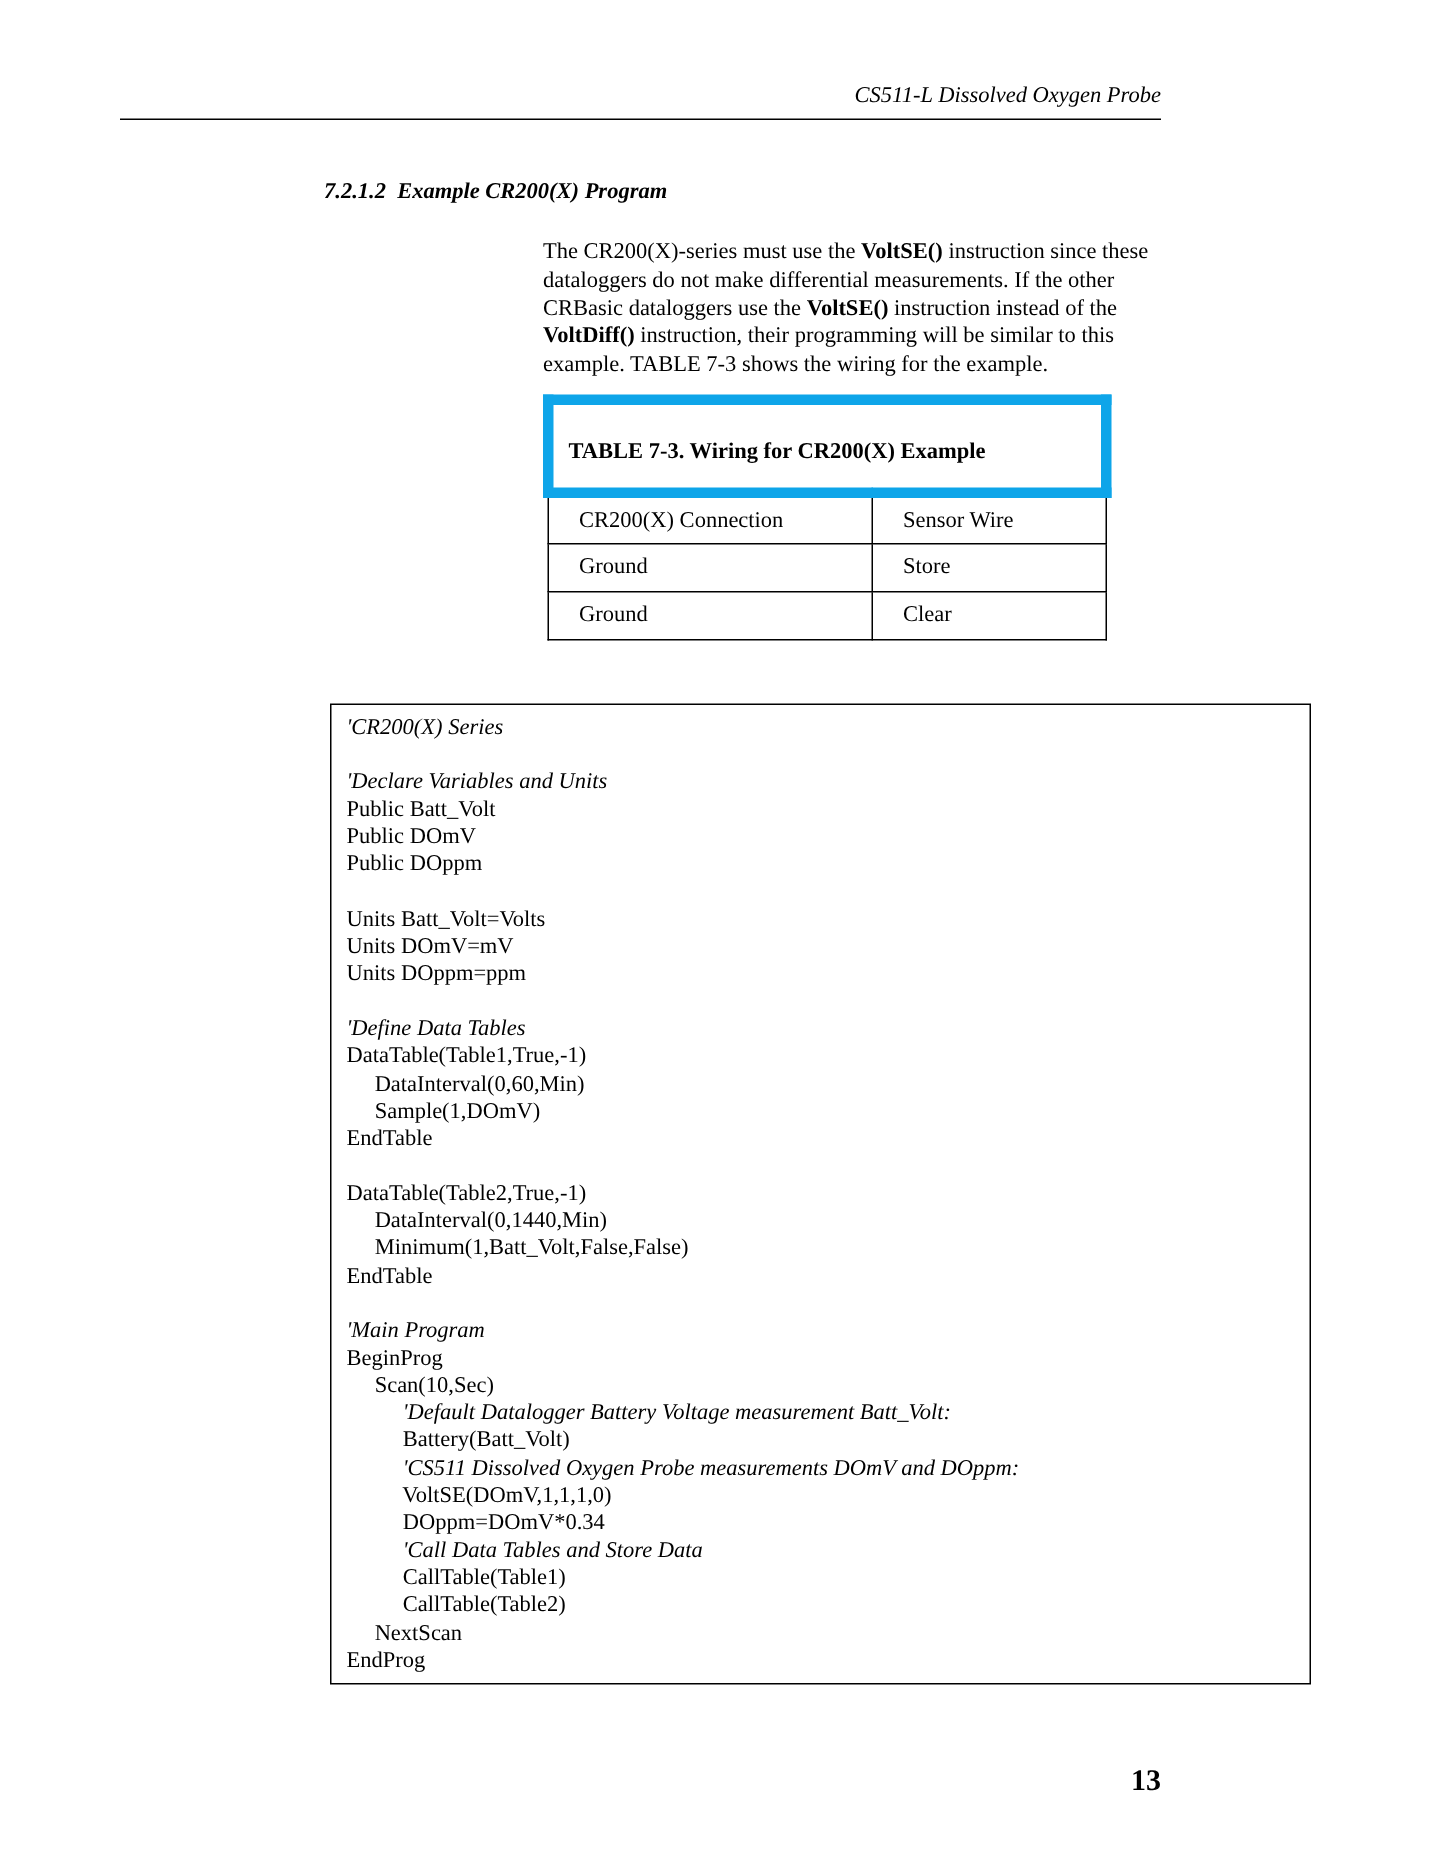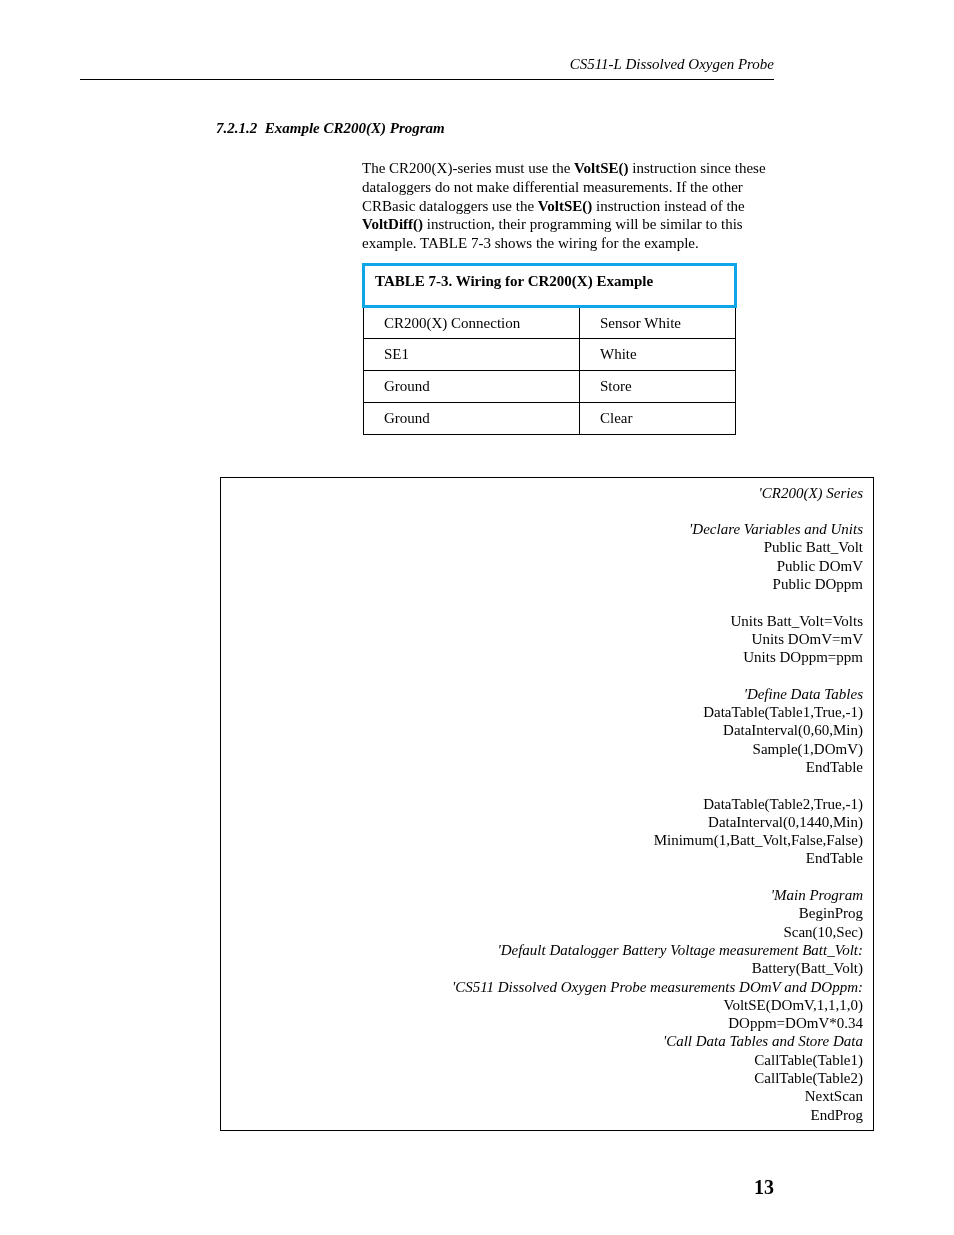--- a/index.html
+++ b/index.html
@@ -43,41 +43,40 @@
   .body-block p {
     margin: 0 0 10px 0;
   }
   .bold { font-weight: bold; margin-top: 12px; }
   table.wiring {
     border-collapse: collapse;
     margin-top: 8px;
     font-size: 15px;
   }
   table.wiring th {
-    border: 3px solid #0ea5e9;
-    padding: 6px 10px;
+    border: 7px solid #0ea5e9;
+    padding: 22px 10px;
     text-align: left;
     font-weight: bold;
   }
   table.wiring td {
     border: 1px solid #000;
     padding: 6px 20px;
     text-align: left;
   }
   .code-box {
     margin: 42px 0 0 140px;
     width: 654px;
     border: 1px solid #000;
     padding: 6px 10px 6px 10px;
     font-family: "Times New Roman", Times, serif;
     font-size: 15px;
     line-height: 1.22;
     white-space: pre;
     box-sizing: border-box;
-    text-align: right;
   }
   .code-box .italic { font-style: italic; }
   .page-number {
     position: absolute;
     bottom: 36px;
     right: 80px;
     font-weight: bold;
     font-size: 20px;
   }
   .table-title-row th {
@@ -101,25 +100,21 @@
       <span>The CR200(X)-series must use the </span><span class="bold">VoltSE()</span><span> instruction since these dataloggers do not make differential measurements.  If the other CRBasic dataloggers use the </span><span class="bold">VoltSE()</span><span> instruction instead of the </span><span class="bold">VoltDiff()</span><span> instruction, their programming will be similar to this example.  TABLE 7-3 shows the wiring for the example.</span>
     </p>
 
     <table class="wiring">
       <tbody>
           <tr class="table-title-row">
         <th colspan="2" style="padding-bottom:14px;">TABLE 7-3.  Wiring for CR200(X) Example</th>
       </tr>
       <tr>
         <td style="width:175px;">CR200(X) Connection</td>
-        <td style="width:115px;">Sensor White</td>
-      </tr>
-      <tr>
-        <td>SE1</td>
-        <td>White</td>
+        <td style="width:115px;">Sensor Wire</td>
       </tr>
       <tr>
         <td>Ground</td>
         <td>Store</td>
       </tr>
       <tr>
         <td>Ground</td>
         <td>Clear</td>
       </tr>
     </tbody>

